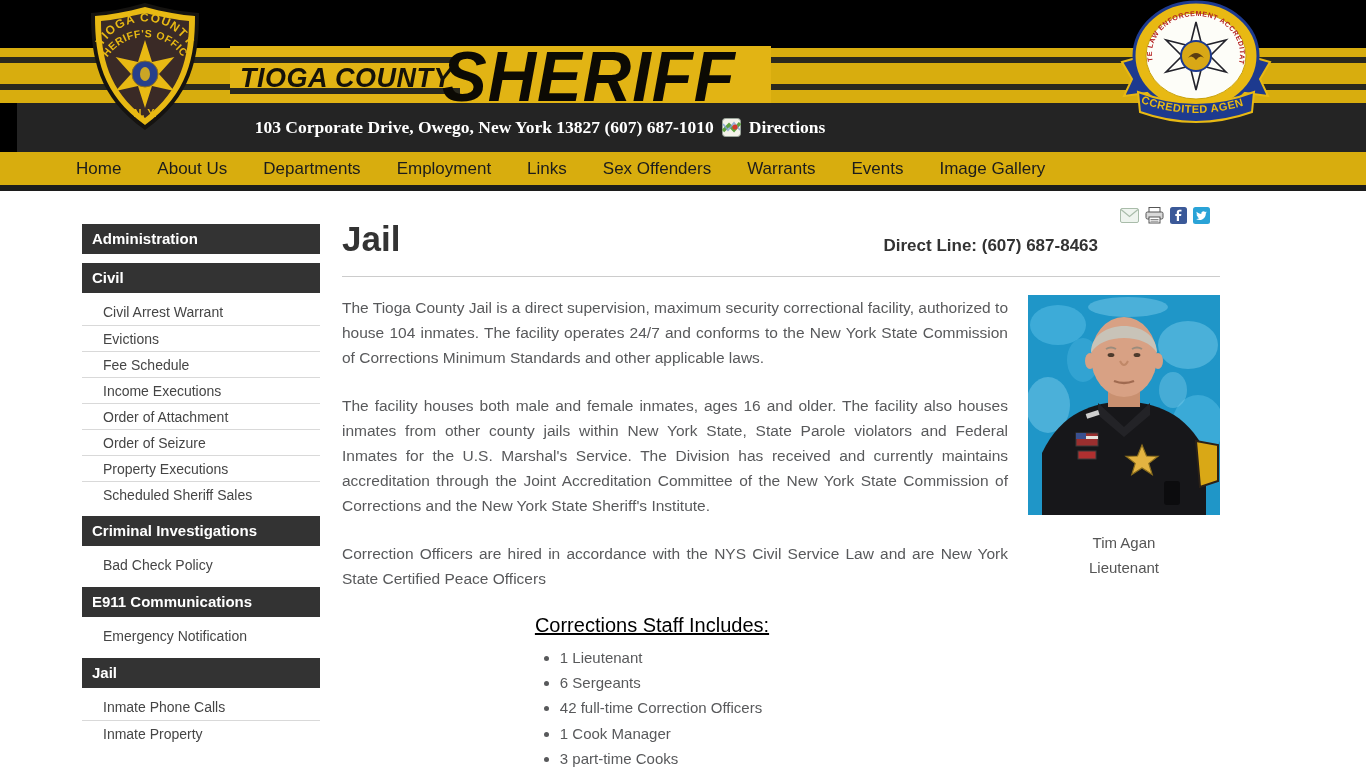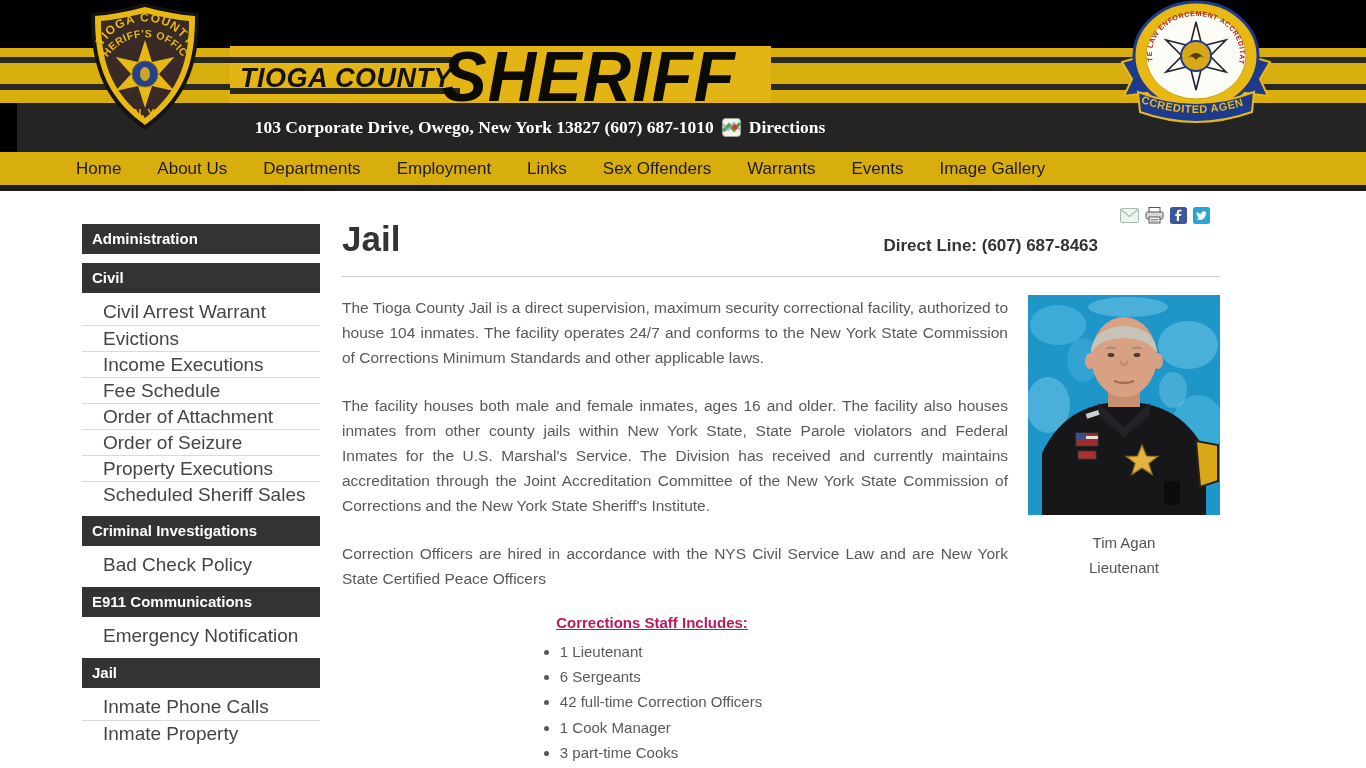--- a/index.html
+++ b/index.html
@@ -43,40 +43,40 @@
   .page { position:relative; width:1366px; height:577px; background:#fff; }
 
   .share-row { position:absolute; top:16px; right:156px; display:flex; gap:6px; align-items:center; }
   .share-row svg { display:block; }
 
   
   .sidebar { position:absolute; left:82px; top:33px; width:238px; }
   .sb-header { height:30px; line-height:30px; background:#333333; color:#fff; font-weight:bold;
                font-size:15px; padding-left:10px; margin-bottom:6px; cursor:pointer; }
   .sb-group { margin-bottom:9px;border-radius:13px; }
-  .sb-item { height:26px; line-height:26px; font-size:19px; color:#454545; padding-left:21px;
+  .sb-item { height:26px; line-height:26px; font-size:14px; color:#454545; padding-left:21px;
              cursor:pointer; }
   .sb-item + .sb-item { border-top:1px solid #d9d9d9; }
 
   
   .content { position:absolute; left:342px; top:0; width:878px; }
   .title-row { display:flex; align-items:flex-end; justify-content:space-between; margin-top:30px; }
   .page-title { font-size:35px; font-weight:bold; color:#333; line-height:1; }
   .direct-line { font-size:17px; font-weight:bold; color:#333; margin-right:122px; }
   .rule { border:0; border-top:1px solid #ccc; margin-top:20px; margin-bottom:18px; }
 
   .bodytext { font-size:15.5px; line-height:25px; color:#58595b; text-align:justify; }
   .bodytext p { margin-bottom:23px; }
 
   figure.officer { float:right; width:192px; margin-left:20px; margin-bottom:6px; text-align:center; }
   figure.officer figcaption { font-size:15px; color:#555; line-height:25px; margin-top:8px;
                               text-align:center; }
 
   .staff-block { width:620px; text-align:center; margin-top:5px; }
-  .staff-heading { font-size:15px; font-weight:bold; text-decoration:underline; color:#be185d; }
+  .staff-heading { font-size:20px; font-weight:normal; text-decoration:underline; color:#000000; }
   .staff-block ul { display:inline-block; text-align:left; margin-top:8px; padding-left:18px; }
   .staff-block li { font-size:15px; line-height:25.2px; color:#58595b; }
 </style>
 </head>
 <body>
 
 <header class="site-header">
   <div class="stripe y1"></div>
   <div class="stripe d1"></div>
   <div class="stripe y2"></div>
@@ -186,22 +186,22 @@
   </div>
 
   <aside class="sidebar">
     <div class="sb-group">
       <div class="sb-header">Administration</div>
     </div>
     <div class="sb-group">
       <div class="sb-header">Civil</div>
       <div class="sb-item">Civil Arrest Warrant</div>
       <div class="sb-item">Evictions</div>
+      <div class="sb-item">Fee Schedule</div>
       <div class="sb-item">Income Executions</div>
-      <div class="sb-item">Fee Schedule</div>
       <div class="sb-item">Order of Attachment</div>
       <div class="sb-item">Order of Seizure</div>
       <div class="sb-item">Property Executions</div>
       <div class="sb-item">Scheduled Sheriff Sales</div>
     </div>
     <div class="sb-group">
       <div class="sb-header">Criminal Investigations</div>
       <div class="sb-item">Bad Check Policy</div>
     </div>
     <div class="sb-group">

